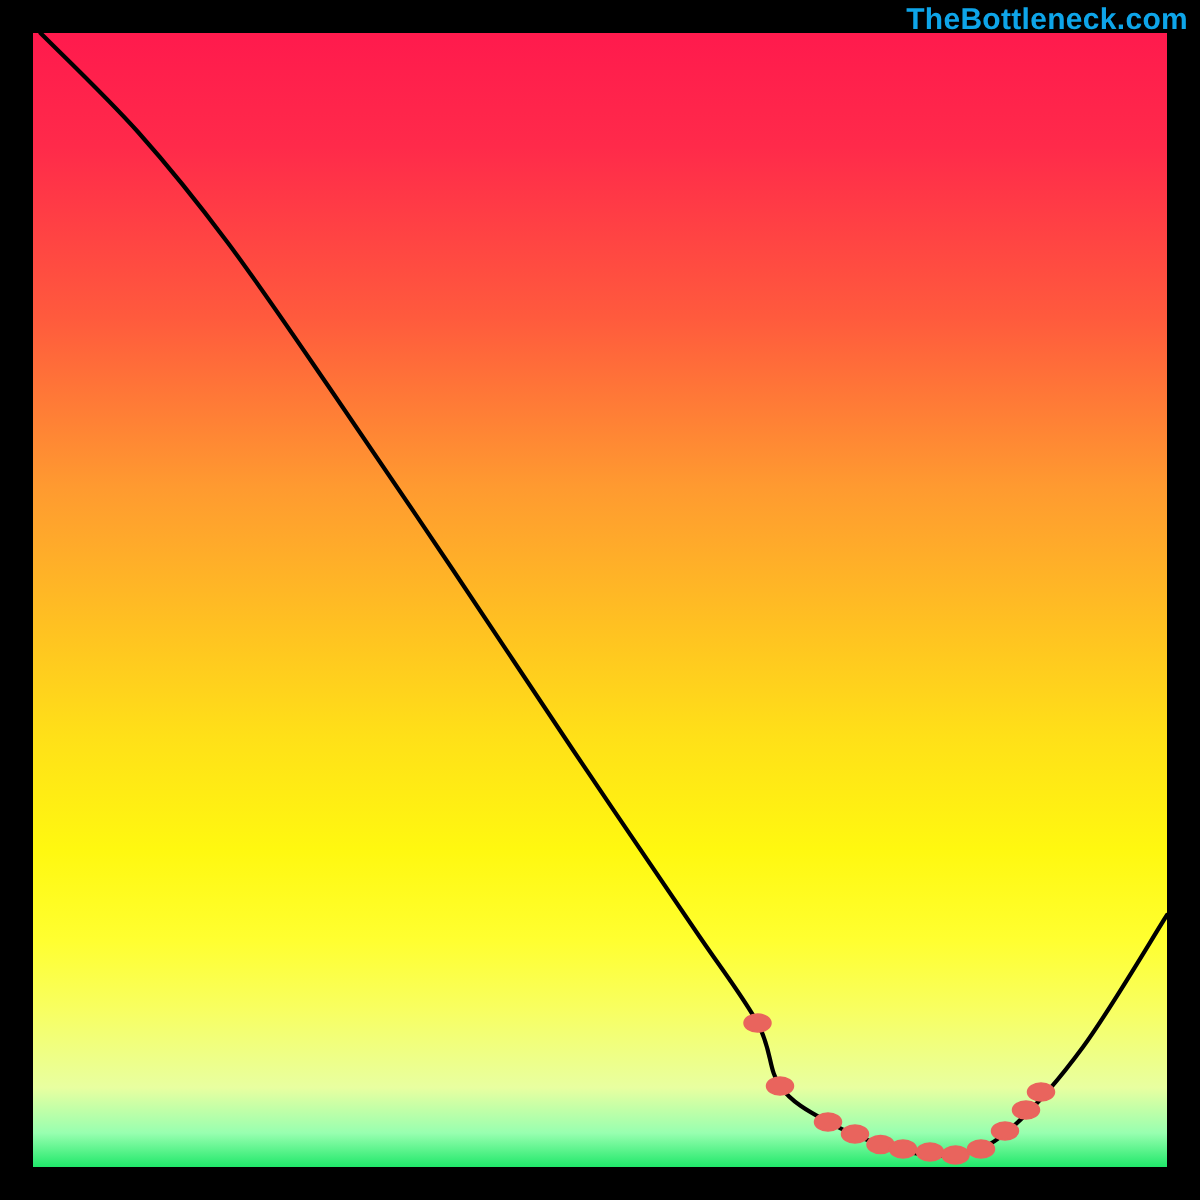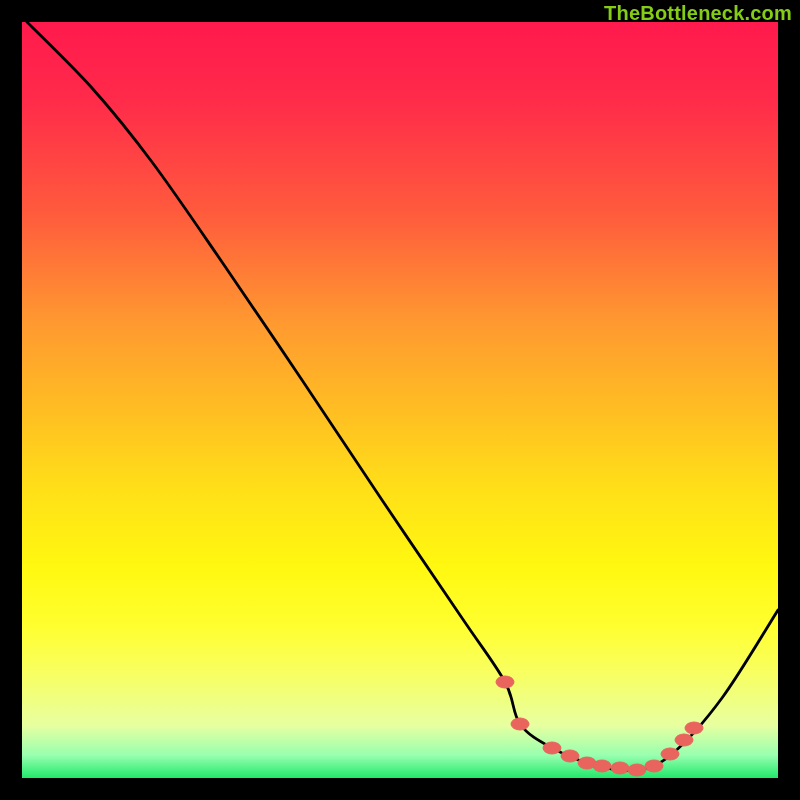--- a/index.html
+++ b/index.html
@@ -21,21 +21,21 @@
       #e8ffa0 93%,
       #98ffb0 97%,
       #20e86a 100%);
   }
   .watermark {
     position: absolute;
     top: 2px; right: 8px;
     font-family: Arial, Helvetica, sans-serif;
     font-size: 20px;
     font-weight: bold;
-    color: #84cc16;
+    color: #0ea5e9;
     letter-spacing: 0.2px;
   }
   svg.curve {
     position: absolute;
     left: 0; top: 0;
     width: 756px; height: 756px;
   }
 </style>
 </head>
 <body>

